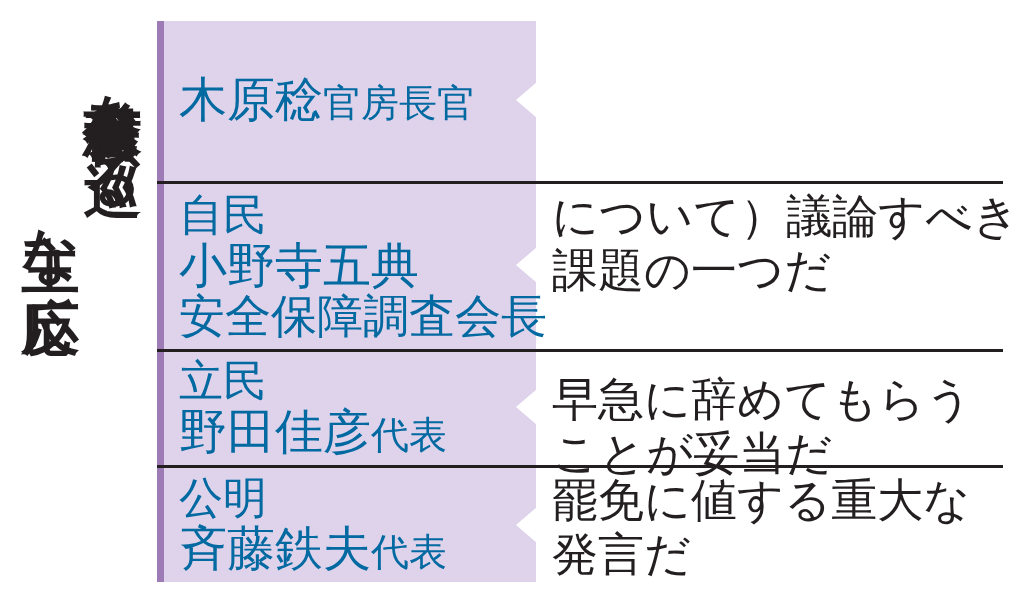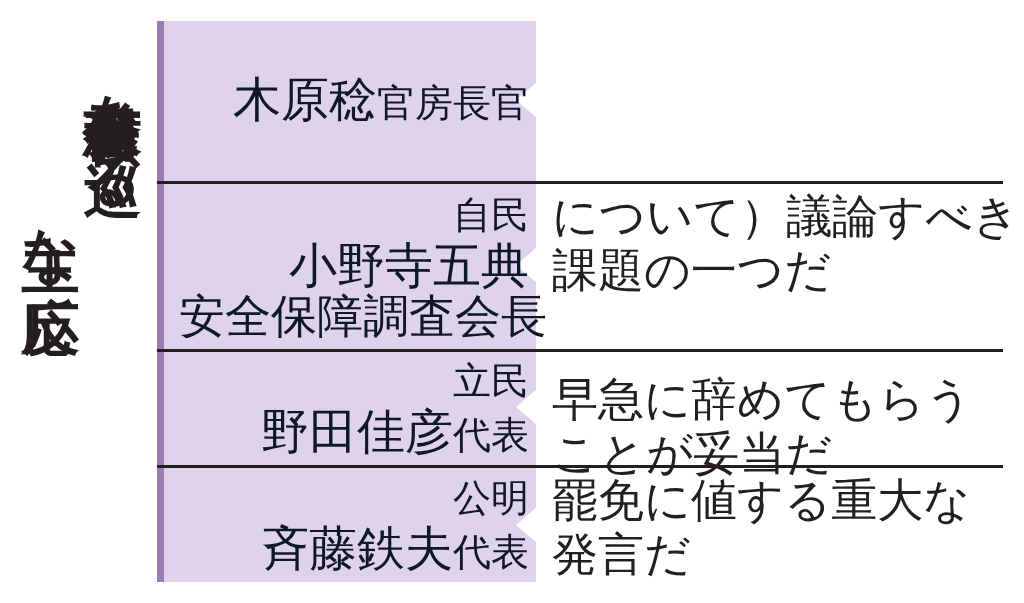--- a/index.html
+++ b/index.html
@@ -70,25 +70,24 @@
       width: 0;
       height: 0;
       border-top: 18px solid transparent;
       border-bottom: 18px solid transparent;
       border-right: 21px solid #ffffff;
     }
     .name-cell {
       position: absolute;
       left: 22px;
       width: 350px;
-      color: #0f172a;
-      text-align: right;
+      color: #0369a1;
     }
     .party {
-      font-size: 38px;
+      font-size: 44px;
       line-height: 44px;
       display: block;
     }
     .person {
       font-size: 48px;
       line-height: 56px;
       display: block;
       white-space: nowrap;
     }
     .person .title-suffix {

